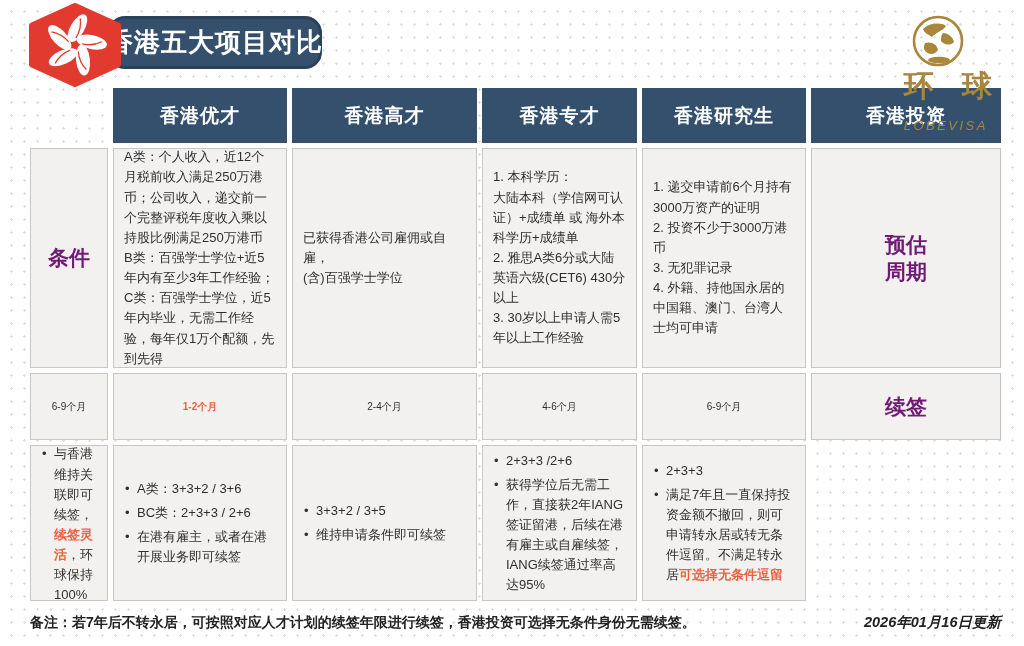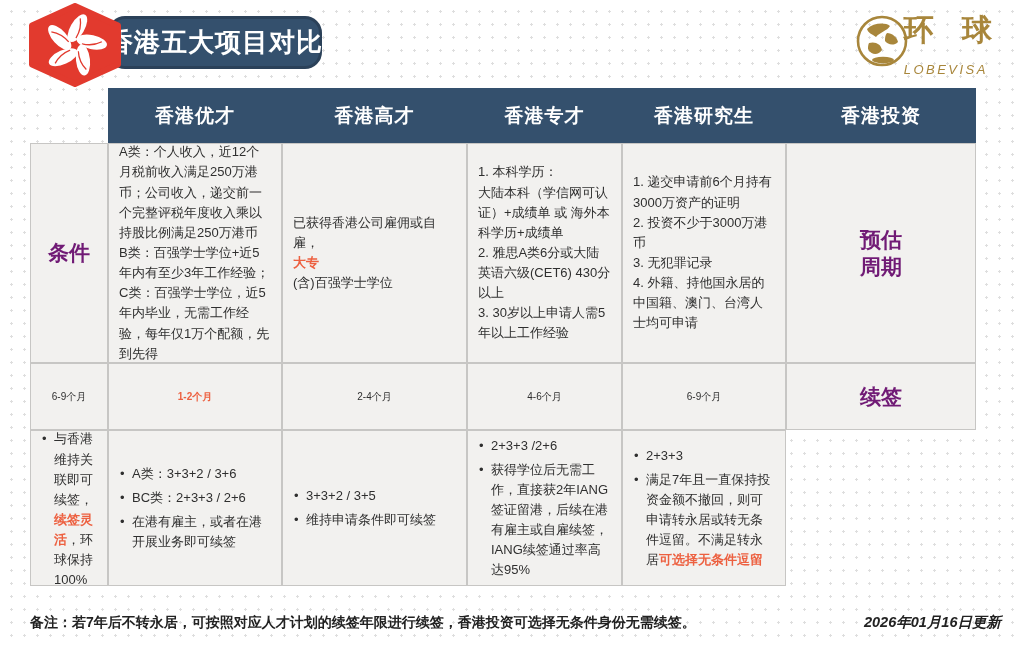--- a/index.html
+++ b/index.html
@@ -20,31 +20,32 @@
   .flag { position:absolute; left:27px; top:3px; width:96px; height:84px; z-index:3; }
   .title-banner {
     position:absolute; left:108px; top:16px; width:214px; height:53px;
     background:#34506d; border:3px solid #2b4159; border-radius:17px;
     display:flex; align-items:center; justify-content:center; z-index:2;
   }
   .title-banner .title {
     color:#ffffff; font-size:26px; font-weight:700; letter-spacing:1px;
     white-space:nowrap;
   }
-  .brand { position:absolute; right:22px; top:13px; display:flex; align-items:flex-start; z-index:2; }
+  .brand { position:absolute; right:22px; top:13px; display:flex; align-items:flex-start; z-index:2;flex-direction:column; }
   .brand .globe { width:56px; height:56px; }
   .brand .brand-text { margin-left:-6px; margin-top:2px; color:#a8863b; }
   .brand .brand-cn { font-size:30px; font-weight:700; letter-spacing:10px; line-height:1.0; white-space:nowrap; }
   .brand .brand-en { font-size:13px; font-weight:500; letter-spacing:2.5px; line-height:1.0; margin-top:18px; white-space:nowrap;font-style:italic; }
   
   .table {
     position:absolute; left:30px; top:88px;
     display:grid;
     grid-template-columns:78px 174px 185px 155px 164px 190px;
     grid-template-rows:55px 220px 67px 156px;
+    gap:5px;
   }
   .spacer { background:transparent; }
   .th {
     background:#34506d; color:#ffffff; font-size:19px; font-weight:700;
     display:flex; align-items:center; justify-content:center; letter-spacing:1px;
   }
   .rowlabel {
     background:#f2f1ef; border:1px solid #c7c6c4;
     display:flex; align-items:center; justify-content:center;
     font-size:21px; font-weight:700; color:#701a75;
@@ -126,21 +127,21 @@
     <div class="th">香港优才</div>
     <div class="th">香港高才</div>
     <div class="th">香港专才</div>
     <div class="th">香港研究生</div>
     <div class="th">香港投资</div>
 
     <div class="rowlabel">条件</div>
     <div class="cell cond"><span>A类：个人收入，近12个月税前收入满足250万港币；公司收入，递交前一个完整评税年度收入乘以持股比例满足250万港币
 B类：百强学士学位+近5年内有至少3年工作经验；
 C类：百强学士学位，近5年内毕业，无需工作经验，每年仅1万个配额，先到先得</span></div>
-    <div class="cell cond"><span>已获得香港公司雇佣或自雇，</span><span class="hl">大专</span><span>(含)百强学士学位</span></div>
+    <div class="cell cond"><span>已获得香港公司雇佣或自雇，</span><span>(含)百强学士学位</span></div>
     <div class="cell cond"><span>1. 本科学历：
 大陆本科（学信网可认证）+成绩单 或 海外本科学历+成绩单
 2. 雅思A类6分或大陆英语六级(CET6) 430分以上
 3. 30岁以上申请人需5年以上工作经验</span></div>
     <div class="cell cond"><span>1. 递交申请前6个月持有3000万资产的证明
 2. 投资不少于3000万港币
 3. 无犯罪记录
 4. 外籍、持他国永居的中国籍、澳门、台湾人士均可申请</span></div>
 
     <div class="rowlabel">预估

